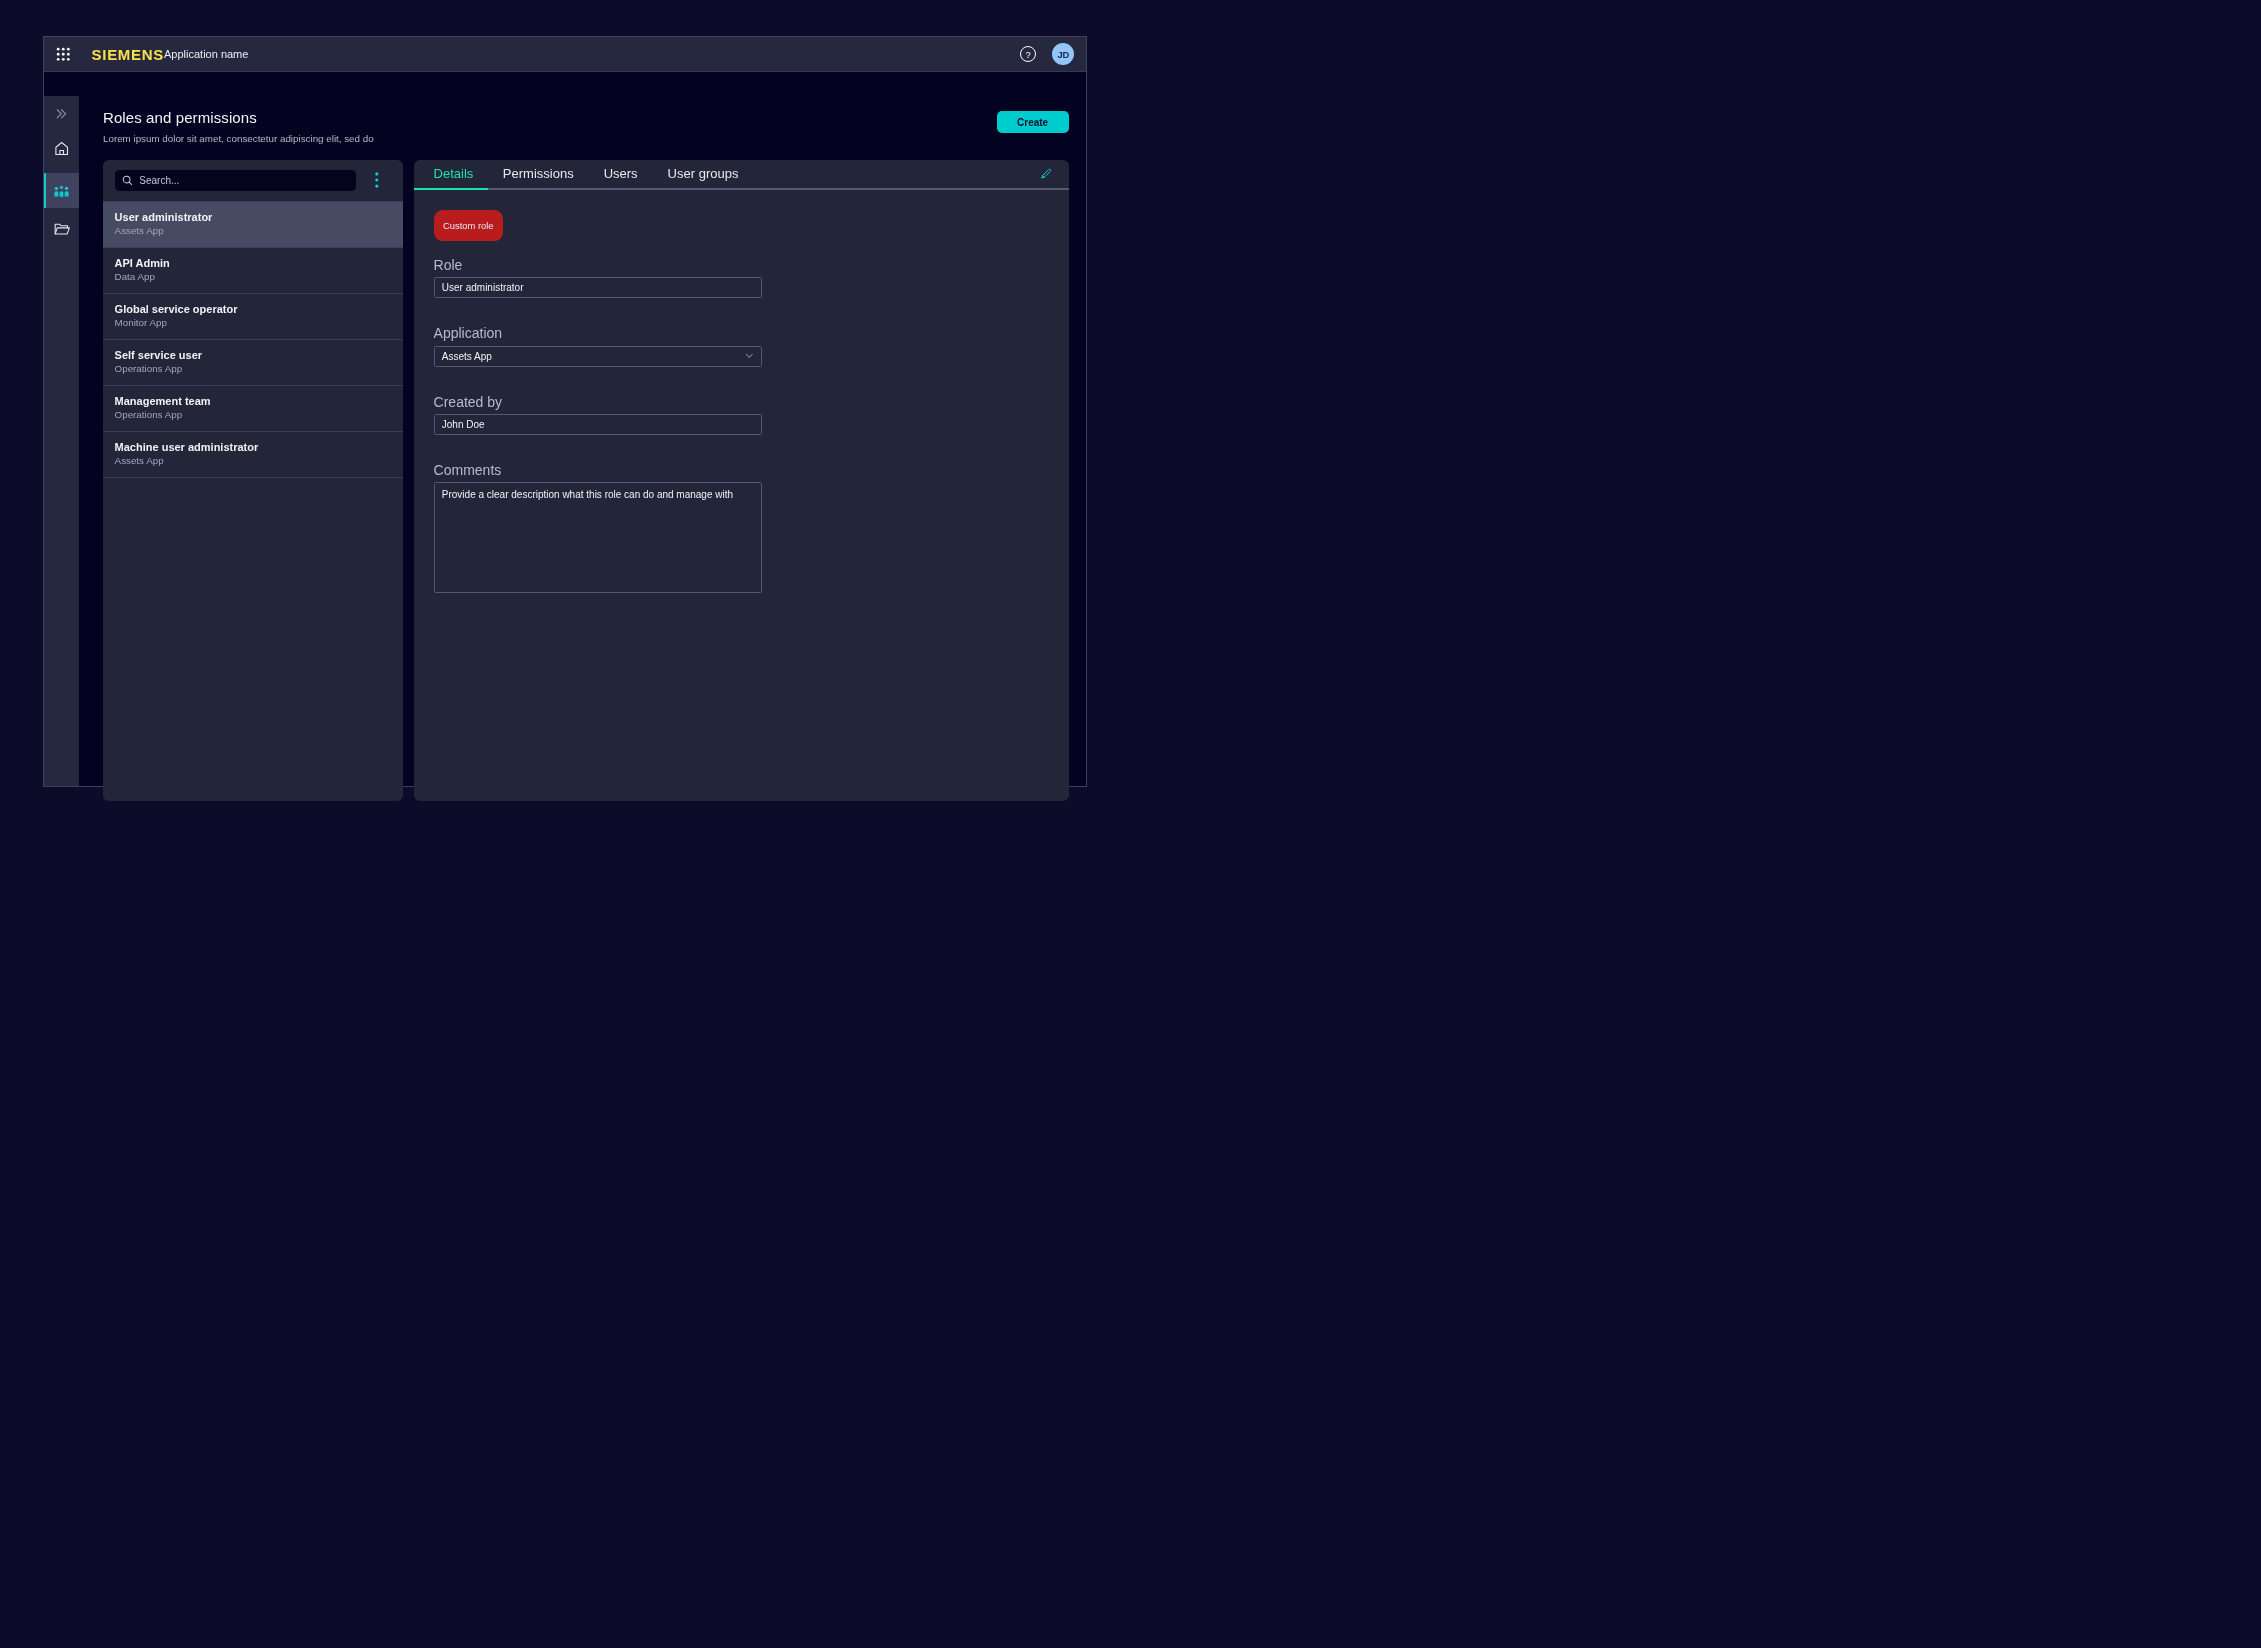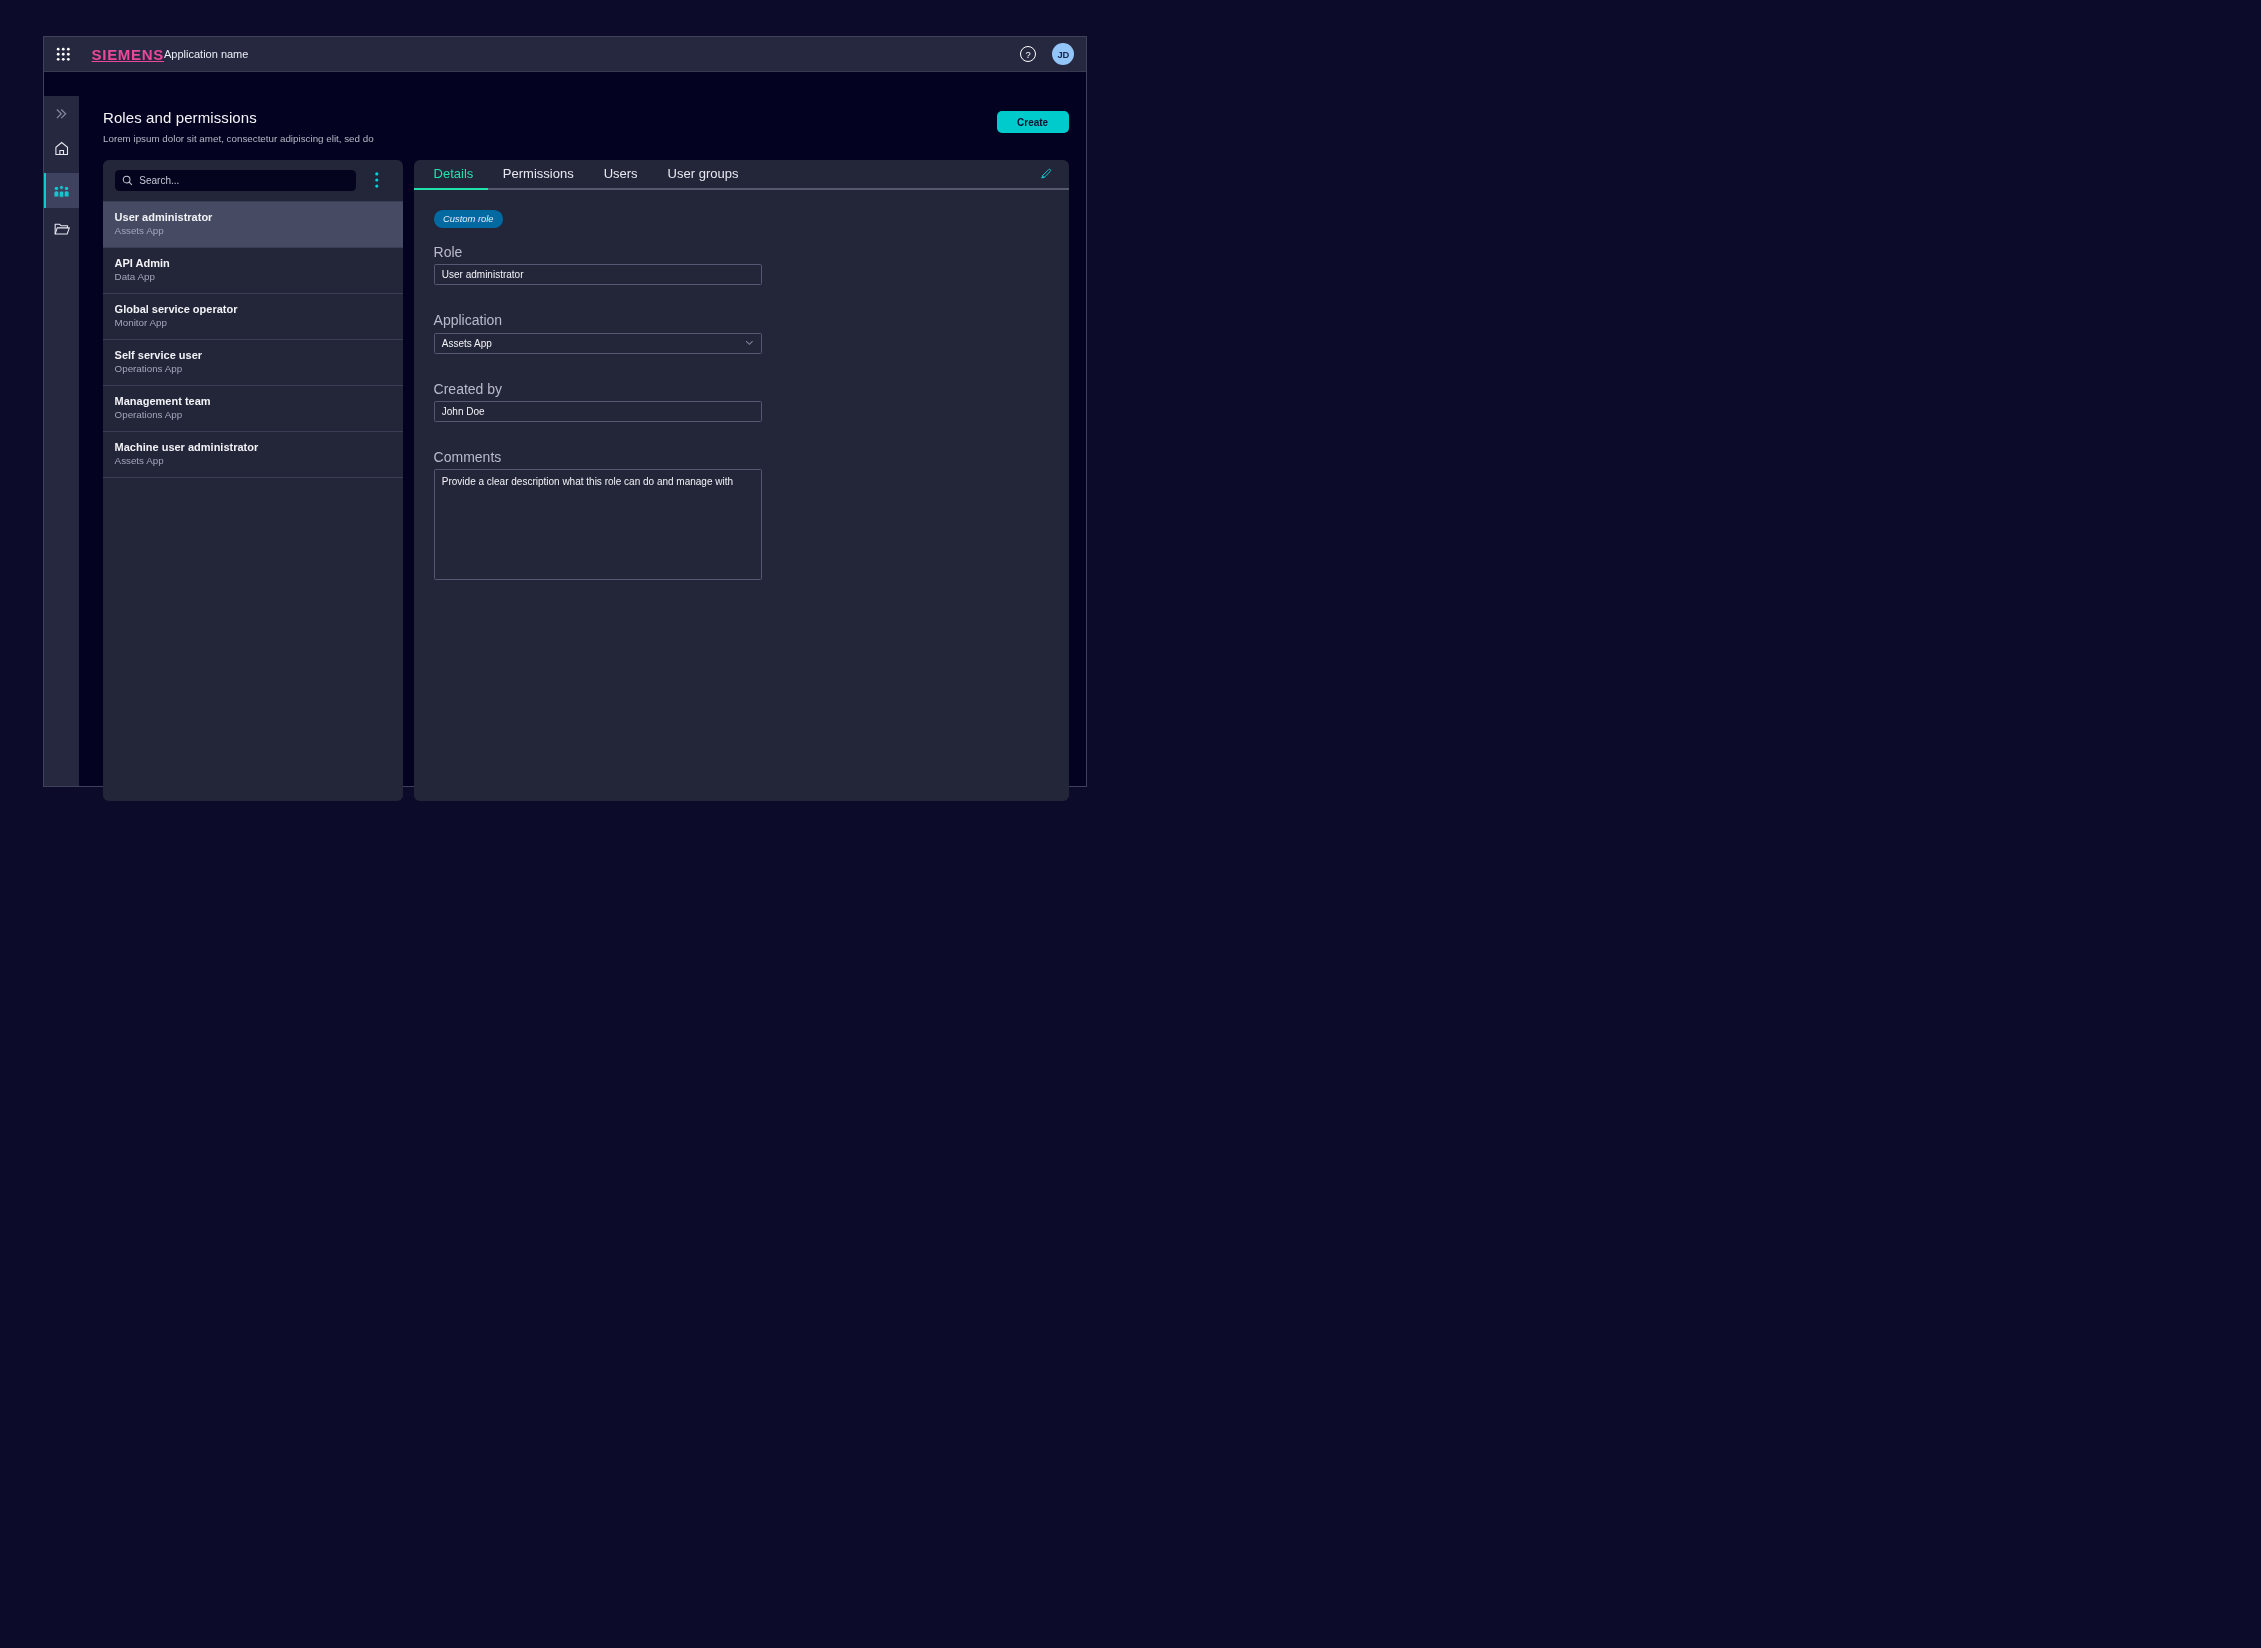--- a/index.html
+++ b/index.html
@@ -29,21 +29,21 @@
     flex: 0 0 35px;
     background: #262840;
     border-bottom: 0.7px solid #383a52;
     display: flex;
     align-items: center;
     padding: 0 11.6px 0 11.6px;
   }
   .launcher-btn { width: 16px; height: 16px; display: flex; align-items: center; justify-content: center; cursor: pointer; background: none; border: none; }
   .brand {
     font-size: 15px; font-weight: 700; letter-spacing: 0.7px;
-    color: #ec4899; margin-left: 20px; text-decoration: underline;
+    color: #fde047; margin-left: 20px;
   }
   .app-name { font-size: 11px; color: #eceef5; }
   .header-spacer { flex: 1; }
   .help-btn {
     width: 16.7px; height: 16.7px; border-radius: 50%;
     border: 1.1px solid #ffffff; color: #ffffff;
     display: flex; align-items: center; justify-content: center;
     font-size: 9.4px; background: none; cursor: pointer; margin-right: 16px;
   }
   .avatar {
@@ -158,22 +158,22 @@
   .tab.active { color: #1fe3ad; border-bottom-color: #1fe3ad; }
   .edit-btn {
     margin-left: auto; margin-right: 14.5px; align-self: center;
     width: 17.4px; height: 17.4px; background: none; border: none; cursor: pointer;
     display: flex; align-items: center; justify-content: center;
   }
 
   .details-content { padding: 20px 19.6px; }
   .badge {
     display: inline-flex; align-items: center;
-    height: 18px; padding: 0 9.4px; border-radius: 8.7px;
-    background: #0369a1; color: #e3edfc; font-size: 9.4px; font-style: italic;
+    height: 31px; padding: 0 9.4px; border-radius: 8.7px;
+    background: #b91c1c; color: #e3edfc; font-size: 9.4px;
   }
   .field { margin-top: 27px; }
   .field.first { margin-top: 16.7px; }
   .field-label { font-size: 14px; color: #b9bbca; margin-bottom: 4.3px; }
   .text-input, .select-box, .comments-area {
     width: 328px;
     background: transparent;
     border: 0.7px solid #565873;
     border-radius: 1.4px;
     color: #f2f3f7;

